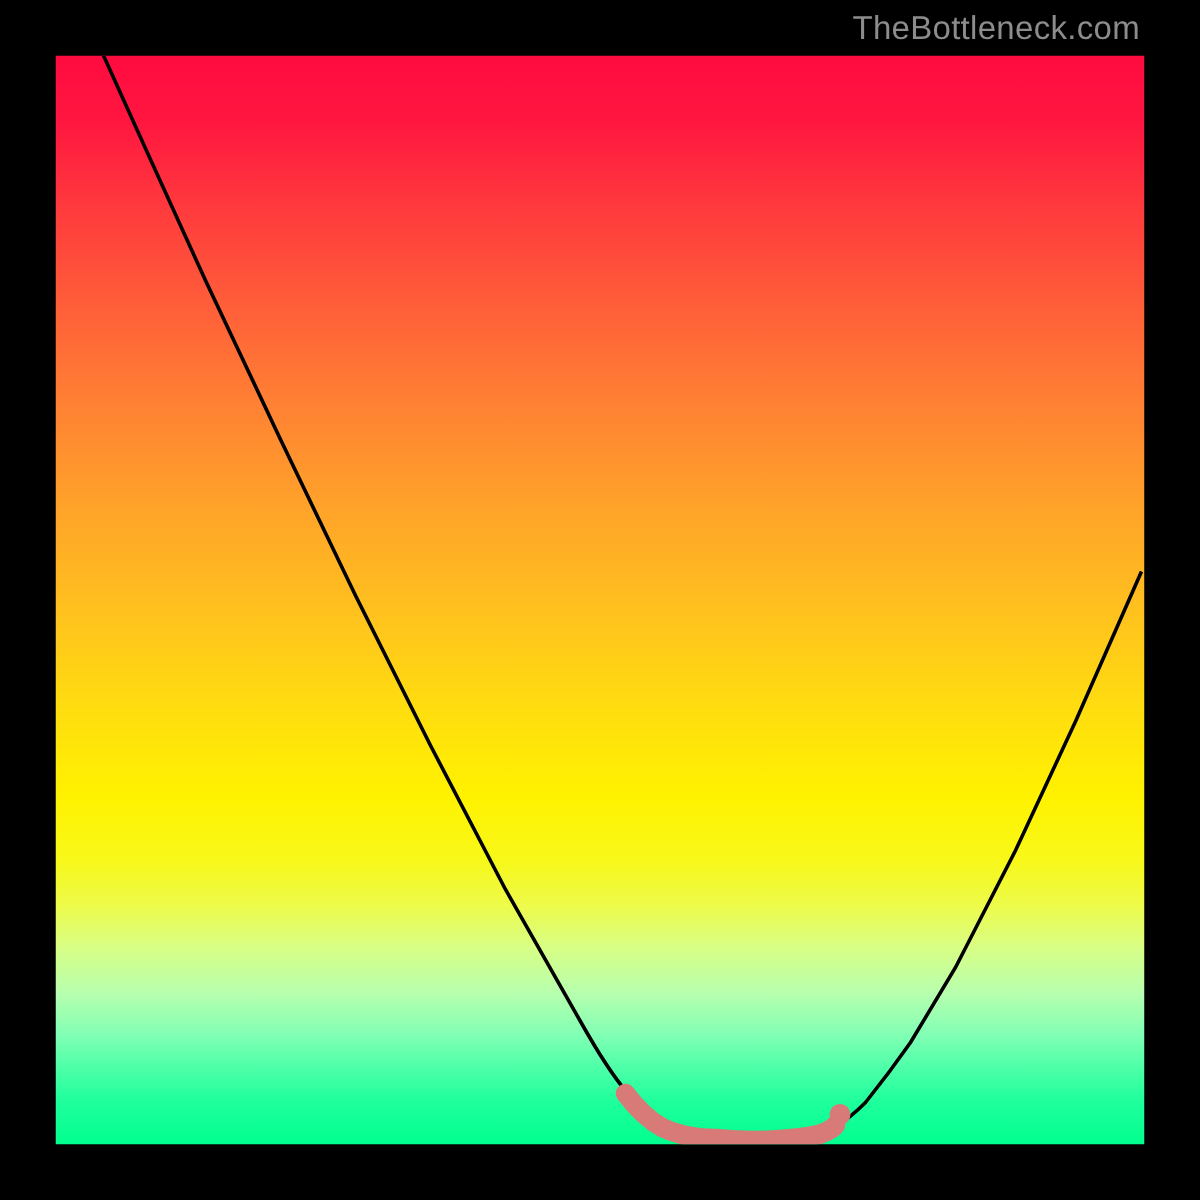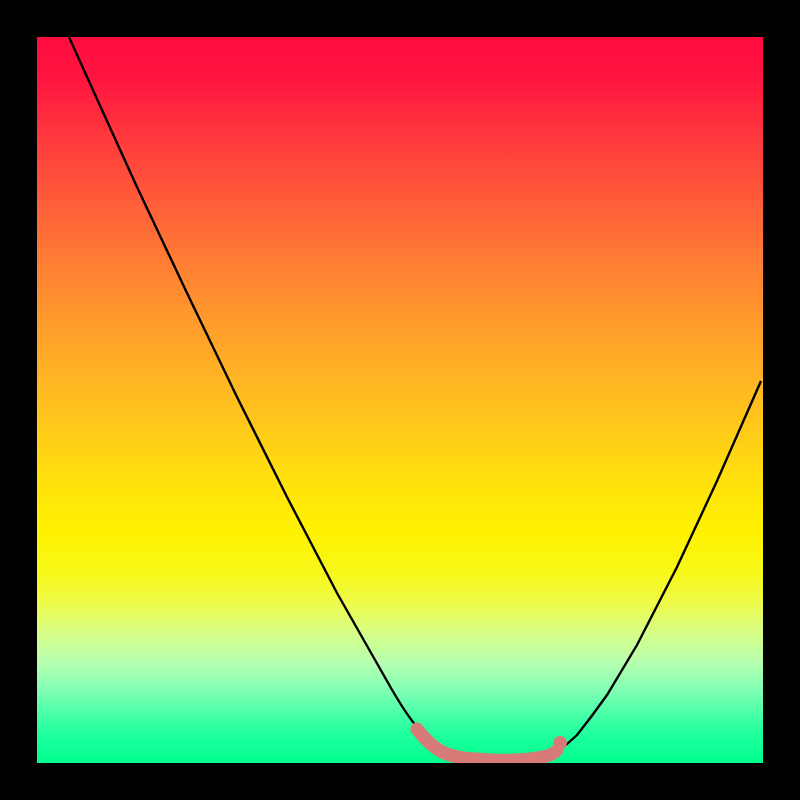--- a/index.html
+++ b/index.html
@@ -93,13 +93,14 @@
                L 724 344" fill="none" stroke="#000" stroke-width="2.4"></path>
       <path d="M 380 692
                Q 392 708 405 715
                Q 420 722 440 722
                Q 460 724 478 723
                Q 498 722 510 719
                Q 518 716 520 713" fill="none" stroke="#d87a78" stroke-width="13" stroke-linecap="round"></path>
       <circle cx="523" cy="706" r="7" fill="#d87a78"></circle>
     </svg>
   </div>
+  <div class="watermark">TheBottleneck.com</div>
 </div>
 
 </body></html>

